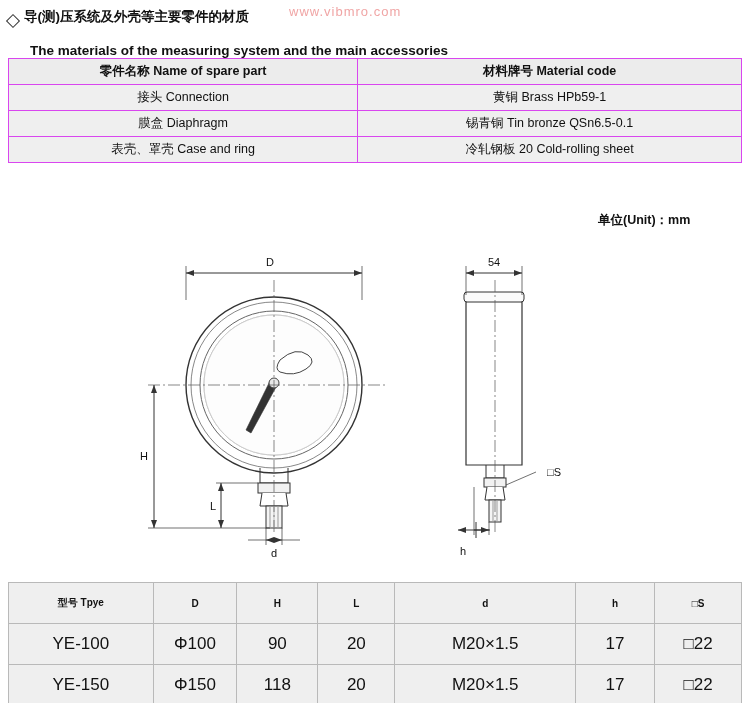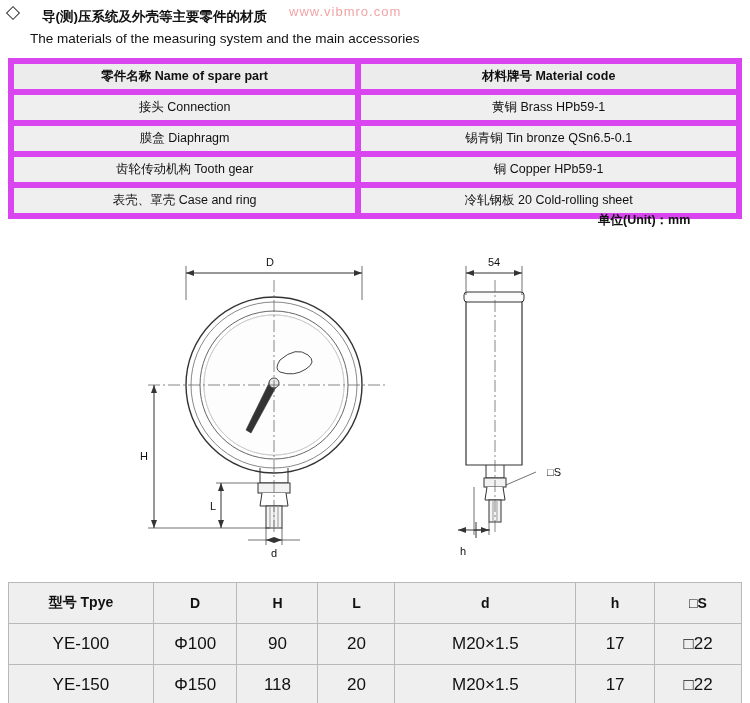--- a/index.html
+++ b/index.html
@@ -11,38 +11,38 @@
     position:relative;
     overflow:hidden;
   }
   .watermark{
     position:absolute;top:4px;left:289px;
     font-size:13px;color:#f0a5a5;letter-spacing:1px;
     font-family:"Liberation Sans", sans-serif;
   }
   .title-row{
     position:absolute;top:8px;left:8px;
-    display:flex;align-items:flex-start;gap:24px;
+    display:flex;align-items:flex-end;gap:6px;
   }
   .diamond{
     width:8px;height:8px;border:1.2px solid #333;
     transform:rotate(45deg);display:inline-block;
   }
   .title-cn{font-size:13.5px;font-weight:bold;color:#111;}
   .title-en{
-    position:absolute;top:31px;left:30px;
-    font-size:13.5px;color:#111;
+    position:absolute;top:43px;left:30px;
+    font-size:13.5px;color:#111;font-weight:bold;
   }
   table.mat{
     position:absolute;top:58px;left:8px;
     width:734px;border-collapse:collapse;
     background:#efefef;
   }
   table.mat th, table.mat td{
-    border:6px solid #d946ef;
+    border:1px solid #d946ef;
     text-align:center;
     font-size:12.5px;
     height:25px;
     padding:0 4px;
     color:#111;
   }
   table.mat th{font-weight:bold;background:#ececec;}
   table.mat td{background:#efefef;}
   table.mat th.c1,table.mat td.c1{width:348px;}
   table.mat th.c2,table.mat td.c2{width:384px;}
@@ -62,21 +62,21 @@
     width:734px;border-collapse:collapse;
   }
   table.spec th, table.spec td{
     border:1px solid #b9b9b9;
     text-align:center;
     font-size:17px;
     height:38px;
     color:#111;
     background:#efefef;
   }
-  table.spec th{font-weight:bold;font-size:14px;margin-left:48px;}
+  table.spec th{font-weight:bold;font-size:10px;margin-left:48px;}
   .sp0{width:146px;}
   .sp1{width:82px;}
   .sp2{width:80px;}
   .sp3{width:76px;}
   .sp4{width:182px;}
   .sp5{width:78px;}
   .sp6{width:86px;}
 </style>
 </head>
 <body>
@@ -97,24 +97,20 @@
     </tr>
   </thead>
   <tbody>
     <tr>
       <td class="c1">接头 Connection</td>
       <td class="c2">黄铜 Brass HPb59-1</td>
     </tr>
     <tr>
       <td class="c1">膜盒 Diaphragm</td>
       <td class="c2">锡青铜 Tin bronze QSn6.5-0.1</td>
-    </tr>
-    <tr>
-      <td class="c1">齿轮传动机构 Tooth gear</td>
-      <td class="c2">铜 Copper HPb59-1</td>
     </tr>
     <tr>
       <td class="c1">表壳、罩壳 Case and ring</td>
       <td class="c2">冷轧钢板 20 Cold-rolling sheet</td>
     </tr>
   </tbody>
 </table>
 
 <div class="unit">单位(Unit)：mm</div>
 

